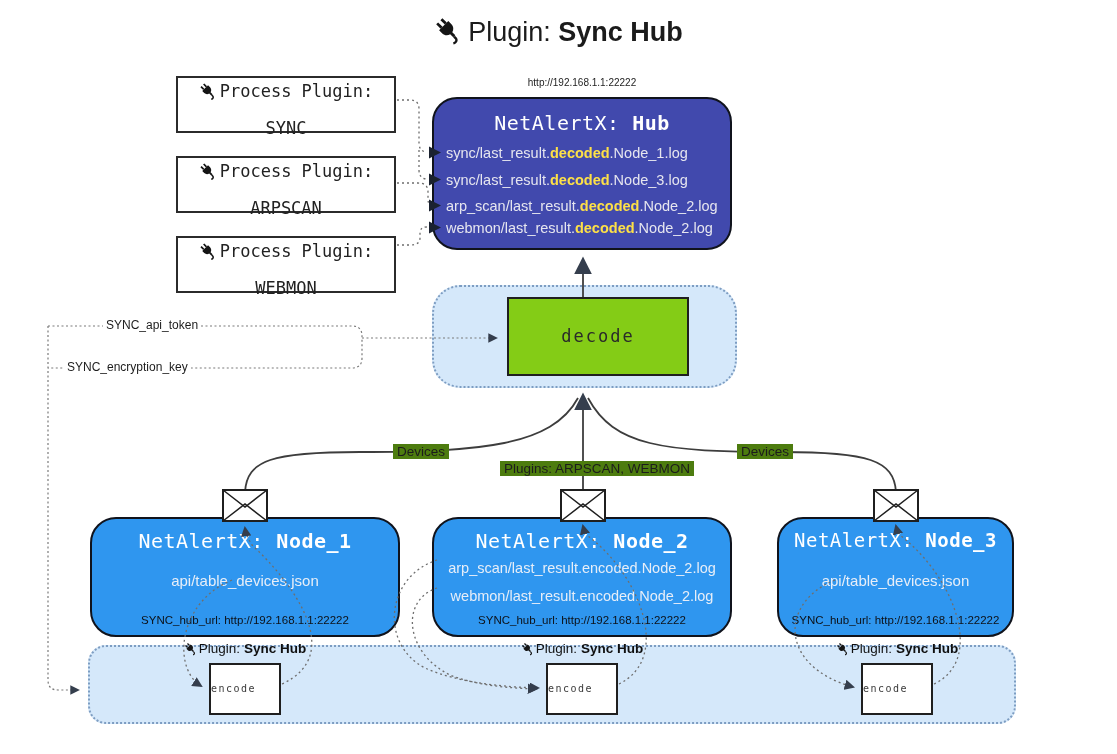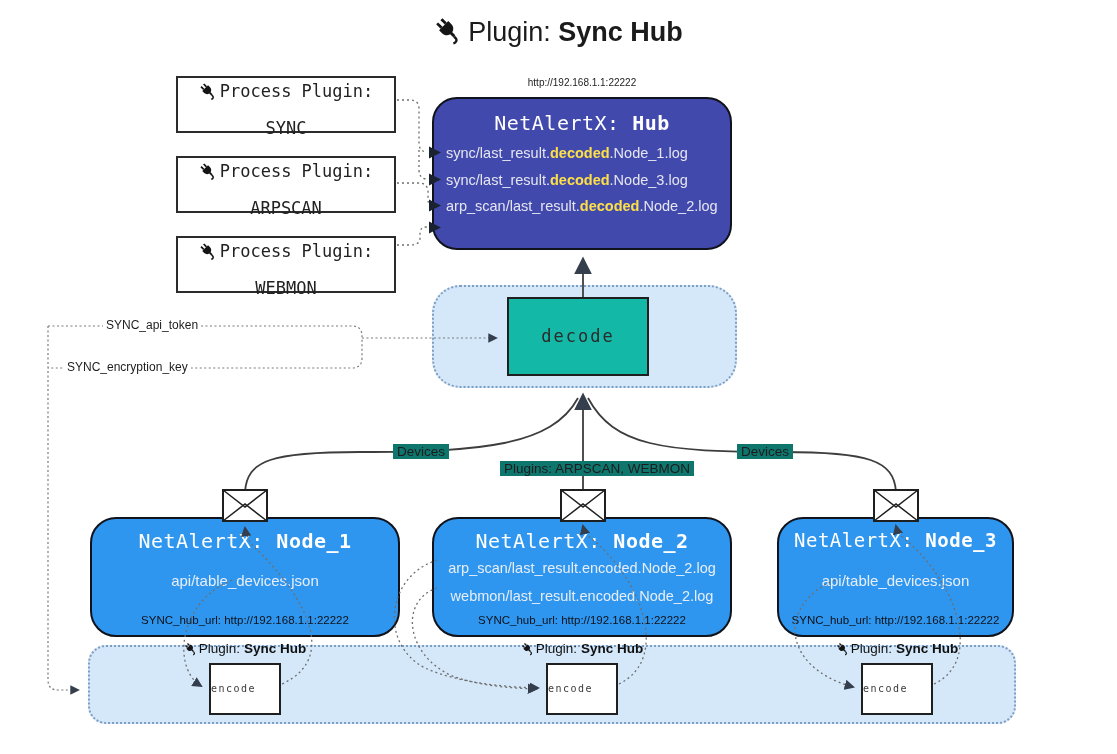--- a/index.html
+++ b/index.html
@@ -29,26 +29,26 @@
        border-radius:25px;z-index:1;box-sizing:border-box;}
   .hub .htitle{position:absolute;left:0;top:12px;width:100%;text-align:center;color:#fff;
        font-size:20px;letter-spacing:.5px;}
   .hub .htitle b{font-weight:700;}
   .hublog{position:absolute;left:12px;color:#e6e6ef;font-size:14.5px;white-space:nowrap;}
   .hublog b{font-weight:700;color:#fde047;}
 
   
   .dcontainer{left:432px;top:285px;width:305px;height:103px;background:#d5e8fa;
       border:2px dotted #7d9dc2;border-radius:28px;z-index:0;box-sizing:border-box;}
-  .dbox{left:507px;top:297px;width:142px;height:79px;background:#14b8a6;border:2.5px solid #1f1f1f;
+  .dbox{left:507px;top:297px;width:182px;height:79px;background:#84cc16;border:2.5px solid #1f1f1f;
       z-index:1;box-sizing:border-box;text-align:center;line-height:74px;font-size:17px;
       letter-spacing:2px;color:#2a2a2a;}
 
   
-  .elabel{background:#0f766e;padding:0 4px;font-size:13.5px;color:#1c1c1c;z-index:3;white-space:nowrap;}
+  .elabel{background:#4d7c0f;padding:0 4px;font-size:13.5px;color:#1c1c1c;z-index:3;white-space:nowrap;}
   .clabel{background:#fff;padding:0 3px;font-size:12px;color:#1c1c1c;z-index:3;white-space:nowrap;}
 
   
   .node{background:#2f96ef;border:2.5px solid #10131c;border-radius:26px;z-index:1;
         box-sizing:border-box;top:517px;height:120px;padding-left:40px;}
   .node .ntitle{position:absolute;left:0;top:10px;width:100%;text-align:center;color:#fff;
         font-size:20px;letter-spacing:.5px;white-space:nowrap;}
   .node .ntitle b{font-weight:700;}
   .node .nfile{position:absolute;left:0;width:100%;text-align:center;color:#e7eef8;
         font-size:14.5px;white-space:nowrap;}
@@ -116,20 +116,21 @@
       </svg><span>Process Plugin:</span>
     <span class="l2">WEBMON</span>
   </div>
 
   <div class="abs huburl">http://192.168.1.1:22222</div>
   <div class="abs hub">
     <div class="htitle mono"><span>NetAlertX: </span><b>Hub</b></div>
     <div class="hublog" style="top:46px"><span>sync/last_result.</span><b>decoded</b><span>.Node_1.log</span></div>
     <div class="hublog" style="top:73px"><span>sync/last_result.</span><b>decoded</b><span>.Node_3.log</span></div>
     <div class="hublog" style="top:99px"><span>arp_scan/last_result.</span><b>decoded</b><span>.Node_2.log</span></div>
+    <div class="hublog" style="top:121px"><span>webmon/last_result.</span><b>decoded</b><span>.Node_2.log</span></div>
   </div>
 
   <div class="abs dcontainer"></div>
   <div class="abs dbox mono">decode</div>
 
   <div class="abs clabel" style="left:103px;top:318px">SYNC_api_token</div>
   <div class="abs clabel" style="left:64px;top:360px">SYNC_encryption_key</div>
 
   <div class="abs elabel" style="left:393px;top:444px">Devices</div>
   <div class="abs elabel" style="left:737px;top:444px">Devices</div>

